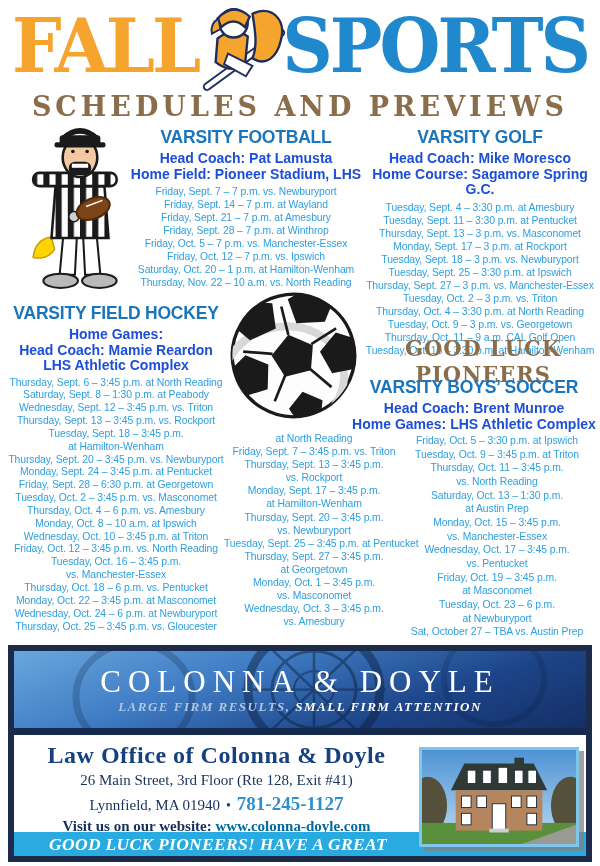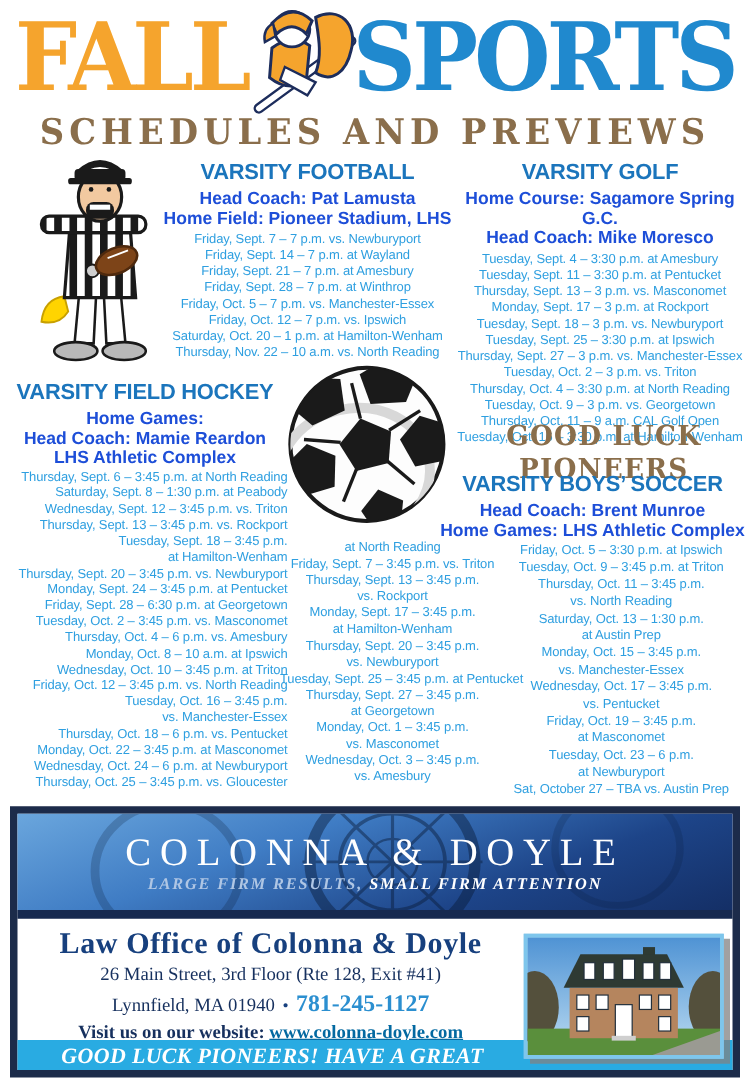--- a/index.html
+++ b/index.html
@@ -20,21 +20,21 @@
   
   .sec { position:absolute; text-align:center; }
   .sec-title { font-size:17.5px; font-weight:bold; color:#1B75BC; letter-spacing:-0.2px; margin-bottom:3px; }
   .coach { font-size:14px; font-weight:bold; color:#1d4ed8; line-height:15.5px; }
   .sched { margin-top:3px; }
   .line { font-size:10.4px; color:#2E9FE0; line-height:13px; white-space:nowrap; letter-spacing:-0.1px; }
 
   .sec-football { left:128px; top:127px; width:236px; }
   .sec-golf { left:360px; top:127px; width:240px; }
   .sec-fh { left:2px; top:303px; width:228px; }
-  .sec-fh .line { line-height:12.85px;text-align:right; }
+  .sec-fh .line { line-height:12.85px; }
   .sec-soccer-head { left:348px; top:377px; width:252px; }
   .sec-soccer-c1 { left:224px; top:429px; width:180px; }
   .sec-soccer-c1 .line { line-height:13.1px; }
   .sec-soccer-c2 { left:394px; top:431px; width:206px; }
   .sec-soccer-c2 .line { line-height:13.65px; }
 
   .good-luck { position:absolute; left:366px; top:336px; width:234px; text-align:center;
       font-family:"DejaVu Serif", serif; font-weight:bold; font-size:21px; color:#8A6E4B;
       letter-spacing:1px; transform:scaleY(1.05); }
 
@@ -135,22 +135,22 @@
         <div class="line">Friday, Sept. 28 – 7 p.m. at Winthrop</div>
         <div class="line">Friday, Oct. 5 – 7 p.m. vs. Manchester-Essex</div>
         <div class="line">Friday, Oct. 12 – 7 p.m. vs. Ipswich</div>
         <div class="line">Saturday, Oct. 20 – 1 p.m. at Hamilton-Wenham</div>
         <div class="line">Thursday, Nov. 22 – 10 a.m. vs. North Reading</div>
       </div>
   </section>
 
   <section class="sec sec-golf">
     <h2 class="sec-title">VARSITY GOLF</h2>
+    <div class="coach">Head Coach: Mike Moresco</div>
     <div class="coach">Home Course: Sagamore Spring G.C.</div>
-    <div class="coach">Head Coach: Mike Moresco</div>
     <div class="sched">
         <div class="line">Tuesday, Sept. 4 – 3:30 p.m. at Amesbury</div>
         <div class="line">Tuesday, Sept. 11 – 3:30 p.m. at Pentucket</div>
         <div class="line">Thursday, Sept. 13 – 3 p.m. vs. Masconomet</div>
         <div class="line">Monday, Sept. 17 – 3 p.m. at Rockport</div>
         <div class="line">Tuesday, Sept. 18 – 3 p.m. vs. Newburyport</div>
         <div class="line">Tuesday, Sept. 25 – 3:30 p.m. at Ipswich</div>
         <div class="line">Thursday, Sept. 27 – 3 p.m. vs. Manchester-Essex</div>
         <div class="line">Tuesday, Oct. 2 – 3 p.m. vs. Triton</div>
         <div class="line">Thursday, Oct. 4 – 3:30 p.m. at North Reading</div>

